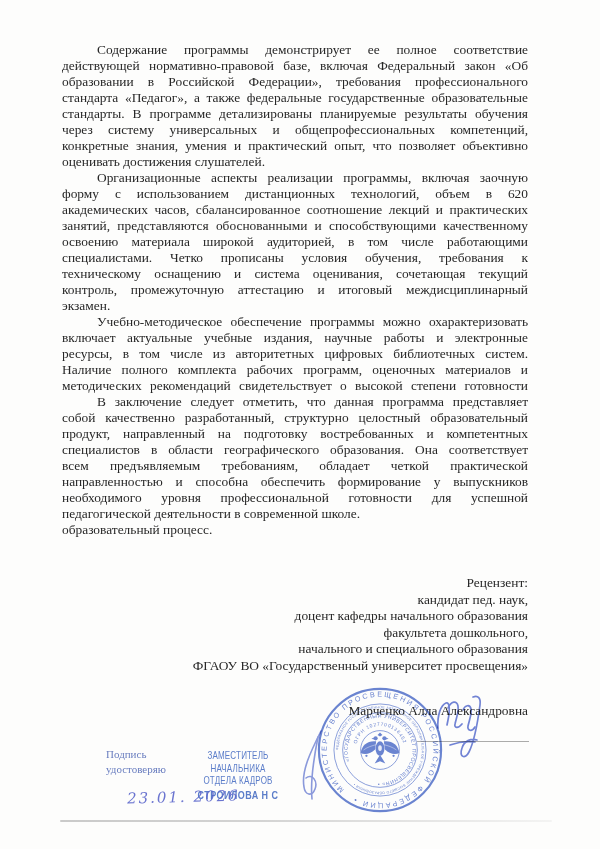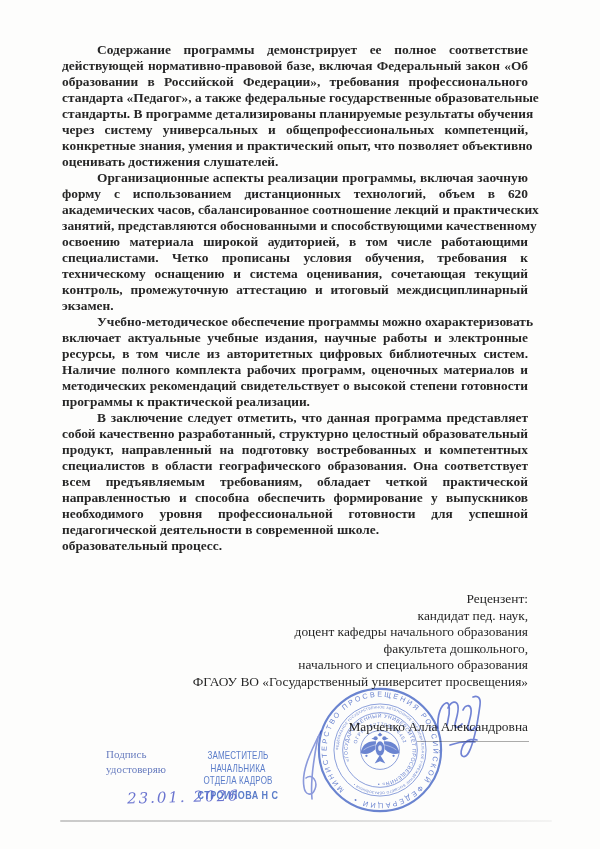--- a/index.html
+++ b/index.html
@@ -8,21 +8,21 @@
     position:relative; width:600px; height:849px; margin:0 auto;
     background:#fdfdfc; overflow:hidden;
     font-family:"Liberation Serif","DejaVu Serif",serif;
     color:#272727;
   }
   
   .content {
     position:absolute; left:62px; top:42px; width:466px;
     font-size:13.4px; line-height:16px;
   }
-  .para { margin:0;font-weight:bold; }
+  .para { margin:0; }
   .jline { height:16px; text-align:justify; text-align-last:justify; white-space:nowrap; }
   .jline.first { padding-left:35px; }
   .jline.last  { text-align-last:left; }
 
   
   .reviewer { margin-top:37px; line-height:16.6px; font-size:13.4px; }
   .reviewer div { white-space:nowrap;text-align:right; }
   .reviewer-name { margin-top:28px; font-size:13.4px; }
 
   
@@ -91,21 +91,20 @@
           <div class="jline">техническому оснащению и система оценивания, сочетающая текущий</div>
           <div class="jline">контроль, промежуточную аттестацию и итоговый междисциплинарный</div>
           <div class="jline last">экзамен.</div>
         </div>
         <div class="para">
           <div class="jline first">Учебно-методическое обеспечение программы можно охарактеризовать</div>
           <div class="jline">включает актуальные учебные издания, научные работы и электронные</div>
           <div class="jline">ресурсы, в том числе из авторитетных цифровых библиотечных систем.</div>
           <div class="jline">Наличие полного комплекта рабочих программ, оценочных материалов и</div>
           <div class="jline">методических рекомендаций свидетельствует о высокой степени готовности</div>
-          <div class="jline last">программы к практической реализации.</div>
         </div>
         <div class="para">
           <div class="jline first">В заключение следует отметить, что данная программа представляет</div>
           <div class="jline">собой качественно разработанный, структурно целостный образовательный</div>
           <div class="jline">продукт, направленный на подготовку востребованных и компетентных</div>
           <div class="jline">специалистов в области географического образования. Она соответствует</div>
           <div class="jline">всем предъявляемым требованиям, обладает четкой практической</div>
           <div class="jline">направленностью и способна обеспечить формирование у выпускников</div>
           <div class="jline">необходимого уровня профессиональной готовности для успешной</div>
           <div class="jline last">педагогической деятельности в современной школе.</div>

